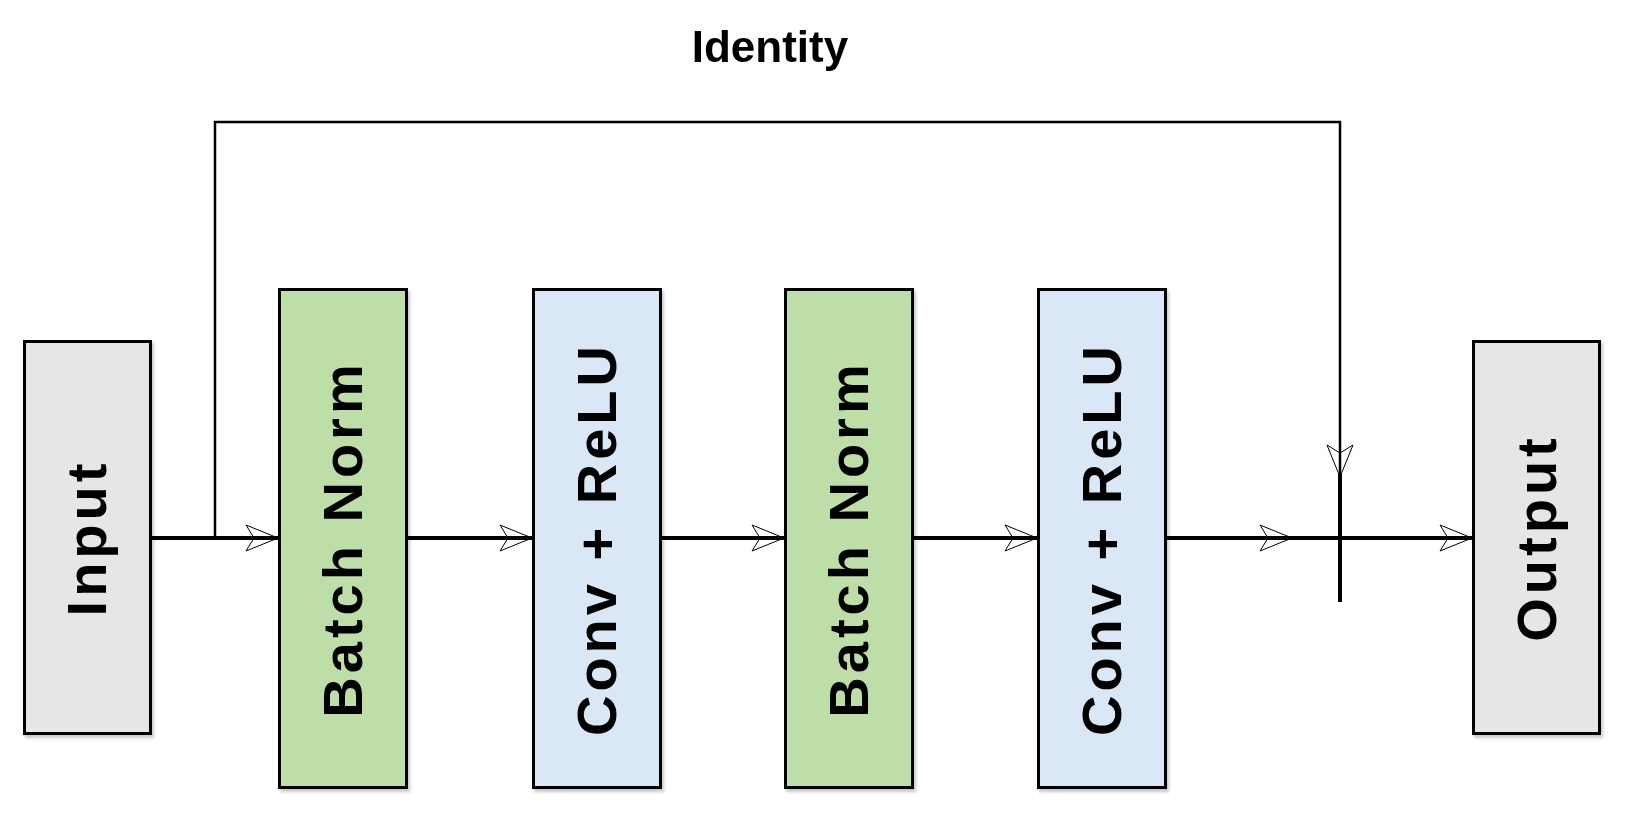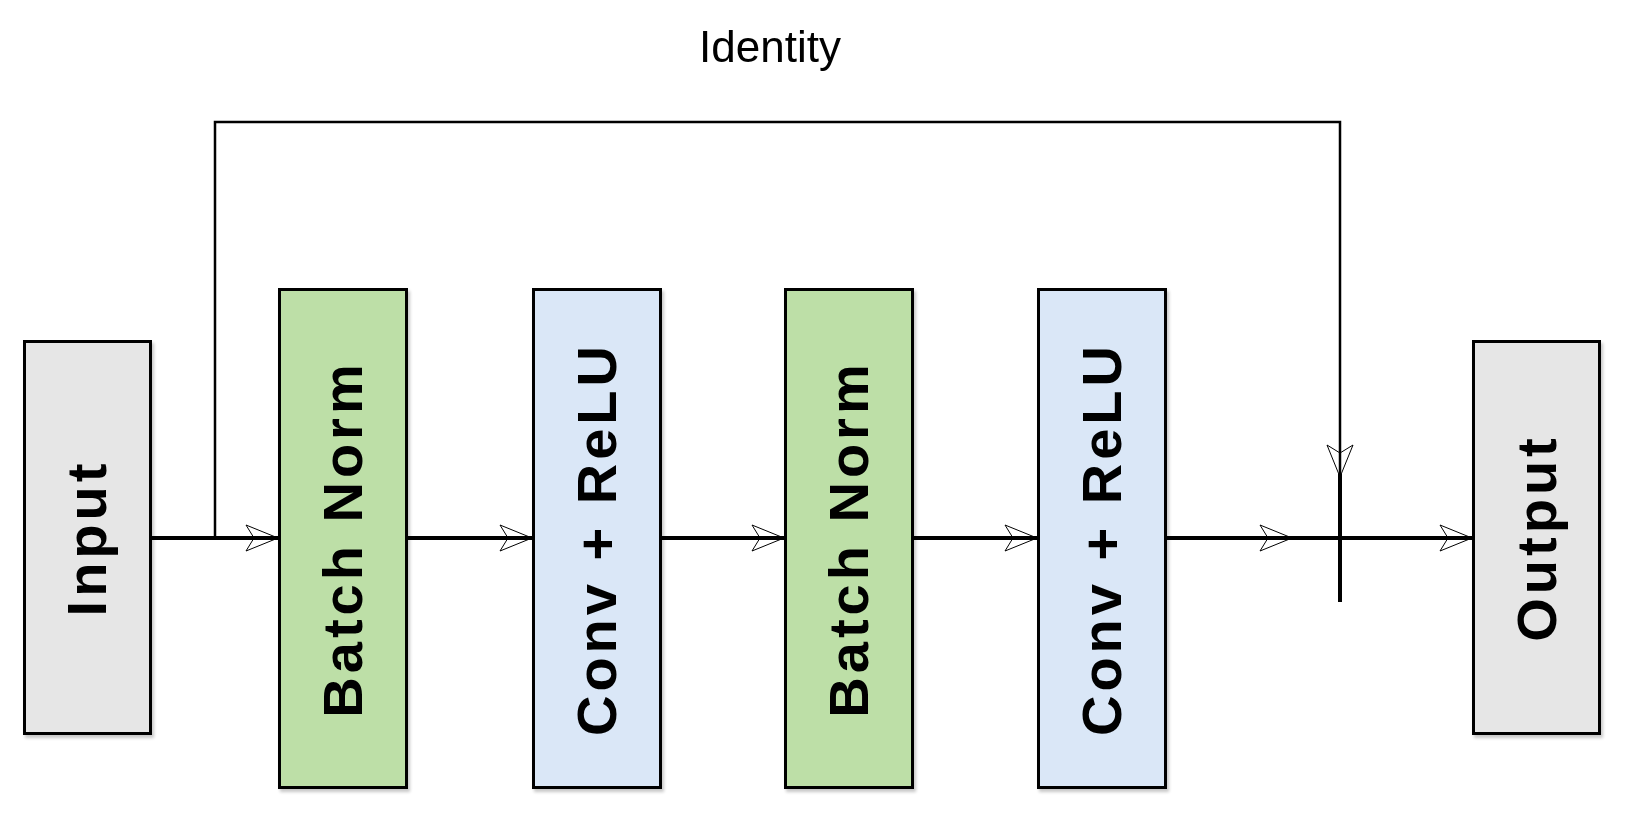--- a/index.html
+++ b/index.html
@@ -45,21 +45,21 @@
     letter-spacing: 4px;
     color: #000000;
     line-height: 1;
   }
   .identity-label {
     position: absolute;
     left: 540px;
     top: 22px;
     width: 460px;
     text-align: center;
-    font-weight: normal;
+    font-weight: bold;
     font-size: 44px;
     color: #000000;
     line-height: 1.15;
   }
 </style>
 </head>
 <body>
 
 <div class="canvas">
 

